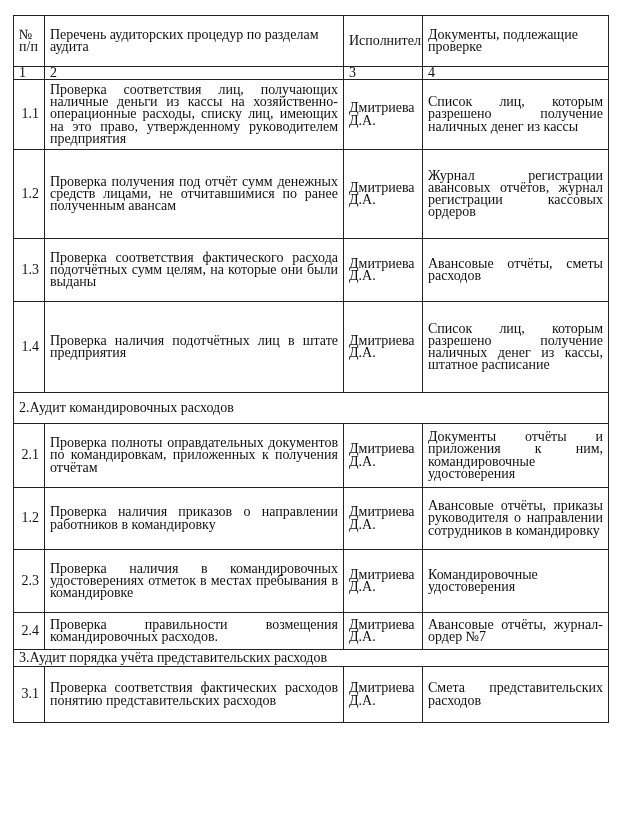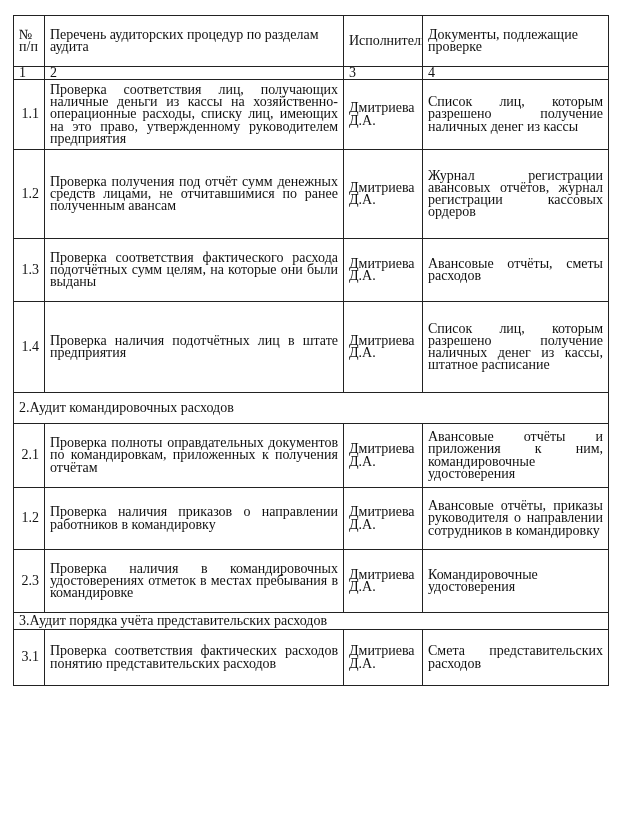--- a/index.html
+++ b/index.html
@@ -73,33 +73,39 @@
       <td class="just">Список лиц, которым разрешено получение наличных денег из кассы, штатное расписание</td>
     </tr>
 
     <tr class="sec" style="height:31px">
       <td colspan="4">2.Аудит командировочных расходов</td>
     </tr>
     <tr style="height:64px">
       <td class="num">2.1</td>
       <td class="just">Проверка полноты оправдательных документов по командировкам, приложенных к получения отчётам</td>
       <td>Дмитриева Д.А.</td>
-      <td class="just">Авансовые отчёты и приложения к ним, командировочные удостоверения</td>
+      <td class="just">Документы отчёты и приложения к ним, командировочные удостоверения</td>
     </tr>
     <tr style="height:62px">
       <td class="num">1.2</td>
       <td class="just">Проверка наличия приказов о направлении работников в командировку</td>
       <td>Дмитриева Д.А.</td>
       <td class="just">Авансовые отчёты, приказы руководителя о направлении сотрудников в командировку</td>
     </tr>
     <tr style="height:63px">
       <td class="num">2.3</td>
       <td class="just">Проверка наличия в командировочных удостоверениях отметок в местах пребывания в командировке</td>
       <td>Дмитриева Д.А.</td>
       <td class="just">Командировочные удостоверения</td>
+    </tr>
+    <tr style="height:37px">
+      <td class="num">2.4</td>
+      <td class="just">Проверка правильности возмещения командировочных расходов.</td>
+      <td>Дмитриева Д.А.</td>
+      <td class="just">Авансовые отчёты, журнал-ордер №7</td>
     </tr>
 
     <tr class="sec" style="height:17px">
       <td colspan="4">3.Аудит порядка учёта представительских расходов</td>
     </tr>
     <tr style="height:56px">
       <td class="num">3.1</td>
       <td class="just">Проверка соответствия фактических расходов понятию представительских расходов</td>
       <td>Дмитриева Д.А.</td>
       <td class="just">Смета представительских расходов</td>

